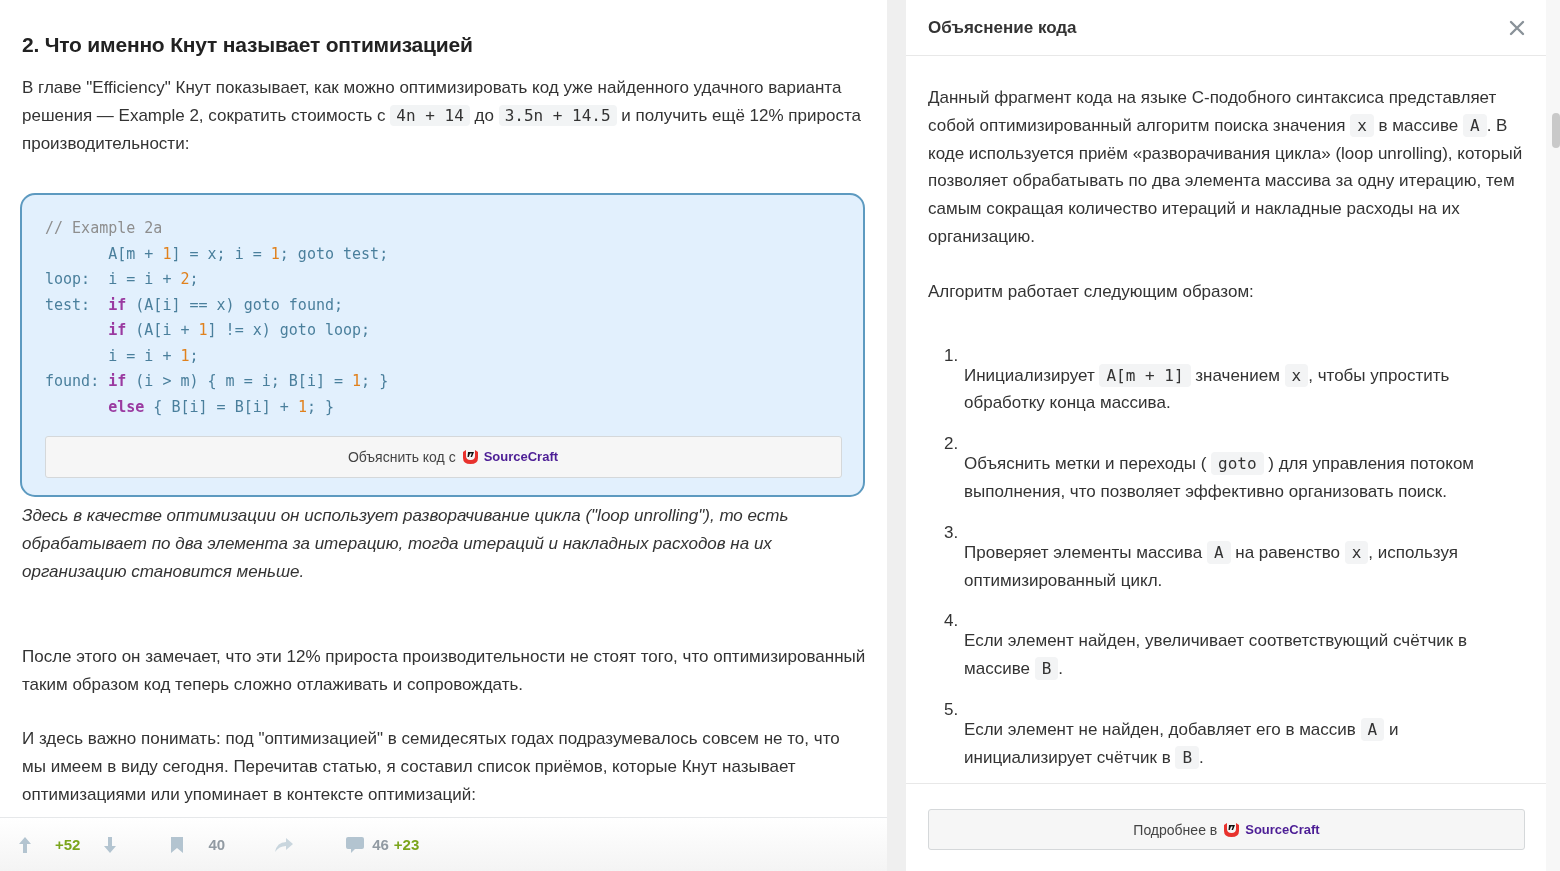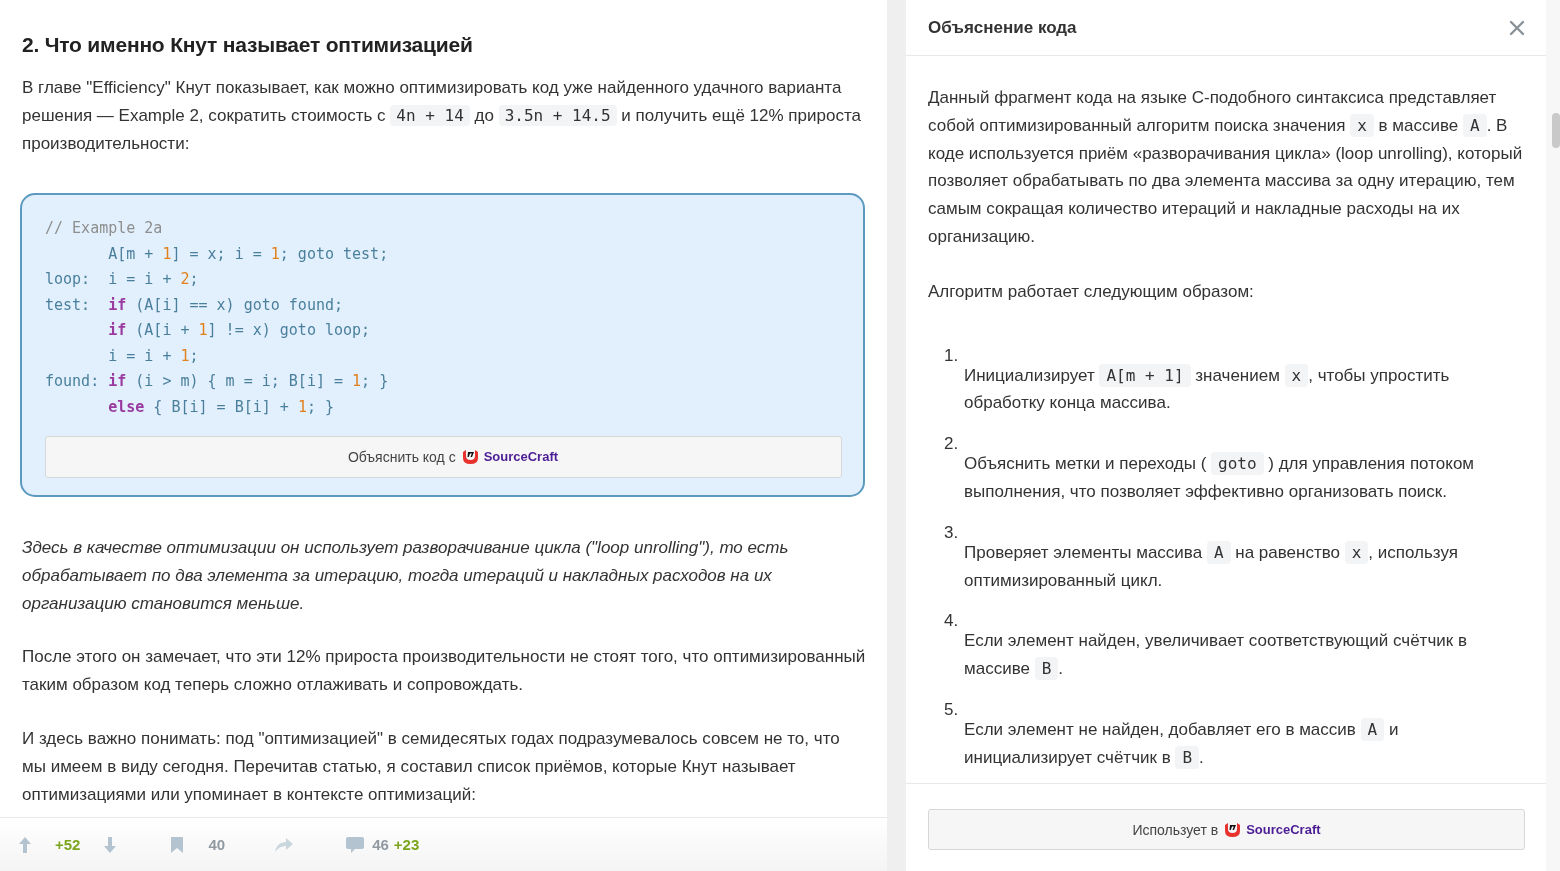--- a/index.html
+++ b/index.html
@@ -38,21 +38,21 @@
   .explain-btn {
     position: absolute; left: 23px; top: 241px; width: 797px; height: 42px;
     background: #f6f6f6; border: 1px solid #d5d8da; border-radius: 3px;
     display: flex; align-items: center; justify-content: center;
     font-size: 14px; color: #444; cursor: pointer; padding-left: 19px;
   }
   .brand { display: inline-flex; align-items: flex-start; margin-left: 6px; font-weight: bold; color: #4c1d95; font-size: 13px; }
   .brand svg { margin-right: 5px; }
 
   .p.italic { font-style: italic; }
-  .para-italic { position: absolute; left: 22px; top: 534px; width: 845px; }
+  .para-italic { position: absolute; left: 22px; top: 502px; width: 845px; }
   .para-2 { position: absolute; left: 22px; top: 643px; width: 845px; }
   .para-3 { position: absolute; left: 22px; top: 725px; width: 845px; }
 
   .bottom-bar {
     position: absolute; left: 0; top: 817px; width: 887px; height: 54px;
     border-top: 1px solid #e6e8ea;
     background: linear-gradient(#ffffff, #f4f4f4);
     display: flex; align-items: center; padding-left: 18px; gap: 9px;
   }
   .bb-item { display: flex; align-items: center; font-size: 15px; font-weight: bold; color: #919aa2; }
@@ -198,21 +198,21 @@
       <li>
           <span class="num">5.</span>
           <span class="txt"><span>Если элемент не найден, добавляет его в массив </span><span class="code-inline">A</span><span> и инициализирует счётчик в </span><span class="code-inline">B</span><span>.</span></span>
         </li>
     </ol>
     <p class="closing">Этот код интересен тем, что демонстрирует технику оптимизации,</p>
   </div>
 
   <div class="panel-footer">
     <div class="more-btn">
-      <span>Использует в</span>
+      <span>Подробнее в</span>
       <span class="brand">
         <svg width="17" height="16" viewBox="0 0 17 16">
             <path d="M1 3 L4 1 L4 7 Q4 11 8.5 11 Q13 11 13 7 L13 1 L16 3 L16 9 Q16 15 8.5 15 Q1 15 1 9 Z" fill="#e8322d"></path>
             <path d="M6 3 L12 3 L10 8 L8.5 8 L9.8 4.6 L8 4.6 L6.8 8 L5.5 8 Z" fill="#111"></path>
           </svg>
         <span>SourceCraft</span>
       </span>
     </div>
   </div>
 </div>

